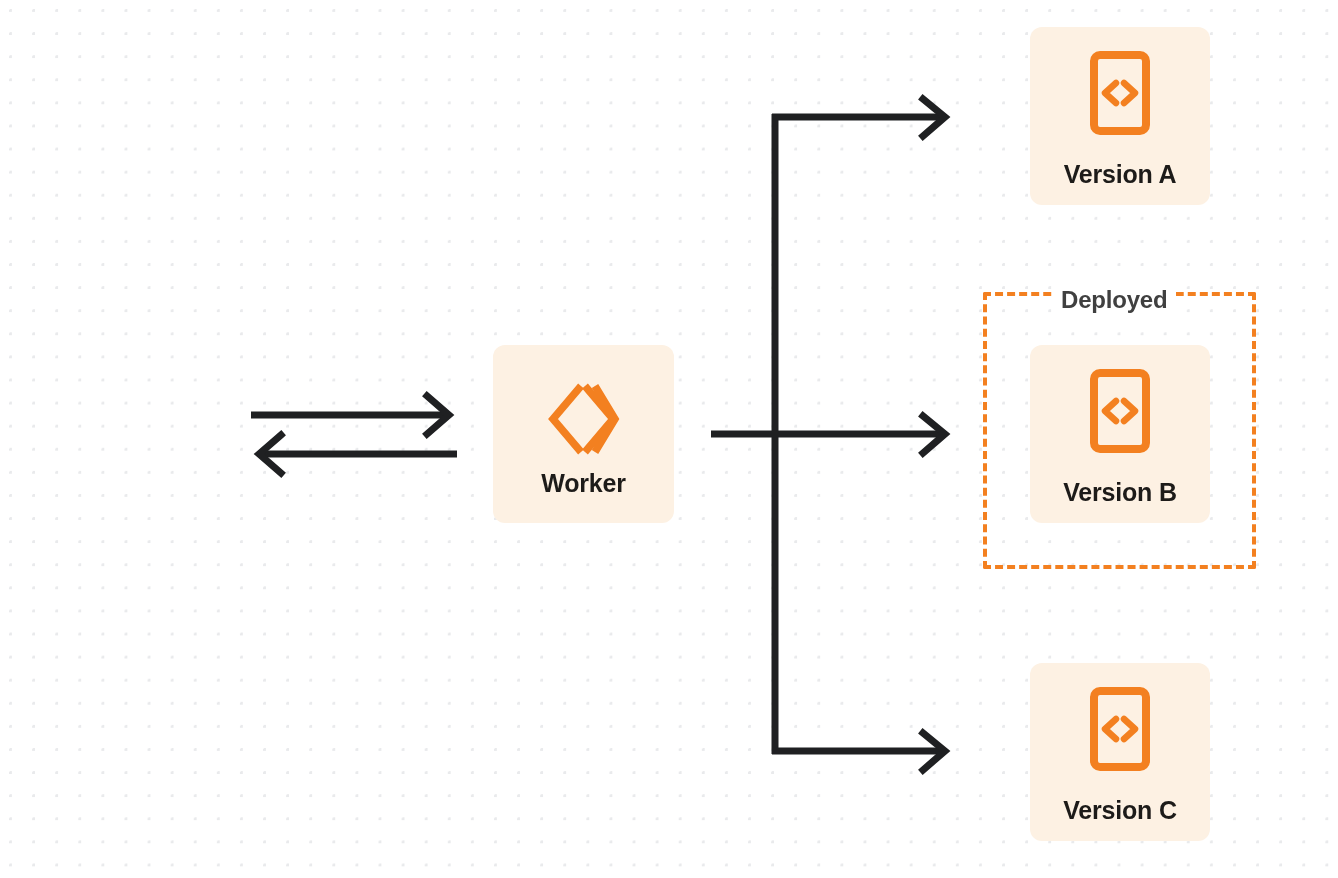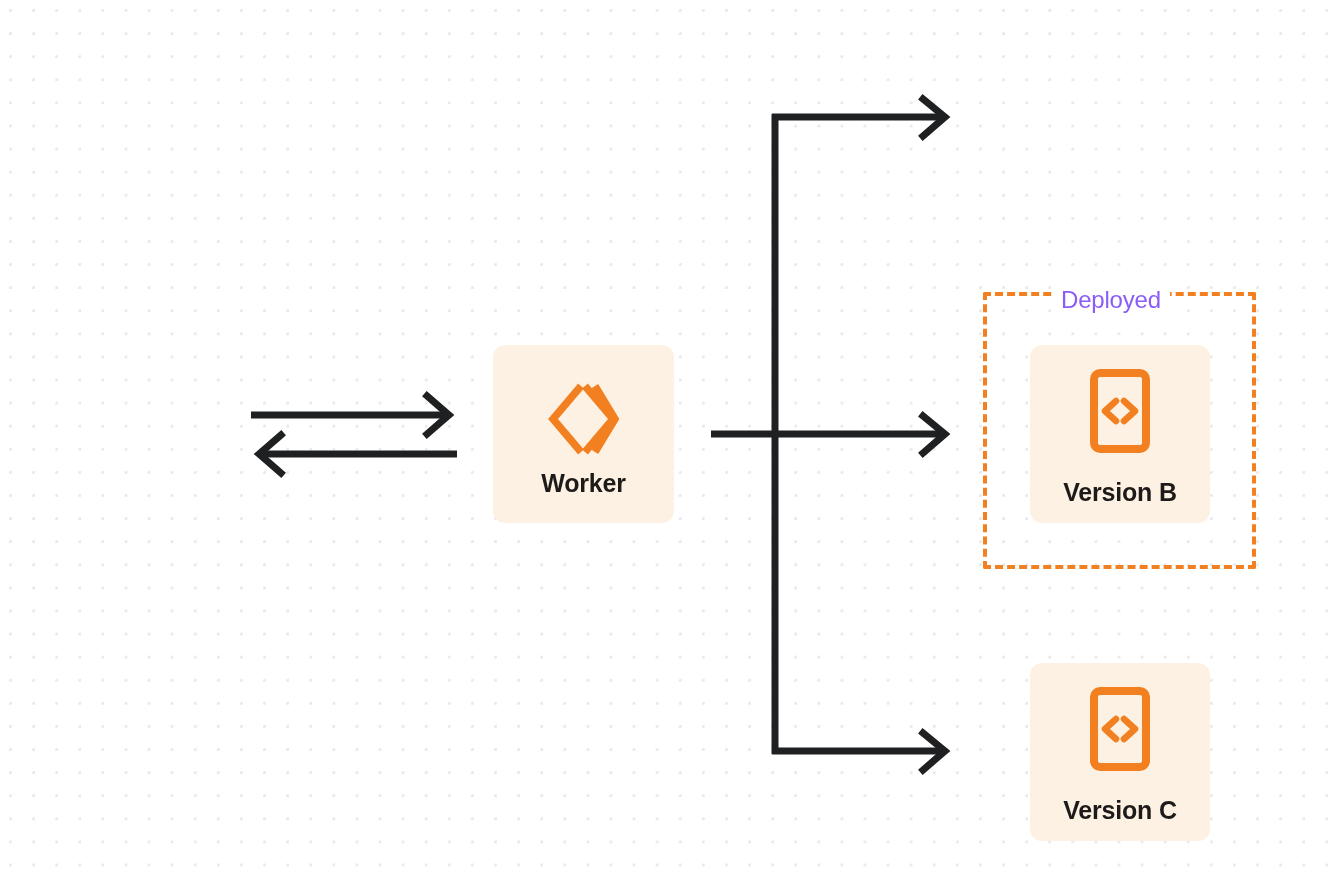--- a/index.html
+++ b/index.html
@@ -81,22 +81,22 @@
     border-radius: 2px;
     box-sizing: border-box;
   }
   #deployed-label {
     position: absolute;
     left: 1052px;
     top: 286px;
     background: #ffffff;
     padding: 0 9px;
     font-size: 24px;
-    font-weight: 400;
-    color: #8b5cf6;
+    font-weight: 700;
+    color: #404040;
     letter-spacing: -0.2px;
     line-height: 28px;
     white-space: nowrap;
   }
 
   
   #connectors {
     position: absolute;
     left: 0; top: 0;
     width: 1338px;
@@ -162,40 +162,52 @@
         <g fill="none" stroke="#f38020" stroke-width="7.5" stroke-linejoin="miter" stroke-linecap="butt">
           <polyline points="36,7 8,40 36,73"></polyline>
           <polyline points="40,7 68,40 40,73"></polyline>
           <polyline points="53,7 73,40 53,73" transform="translate(-3,0)"></polyline>
         </g>
       </svg>
     </span>
     <span class="node-label">Worker</span>
   </div>
 
-
-  <div id="version-b-node" class="node version-node">
+  <div id="version-a-node" class="node version-node">
     <span>
       <svg class="code-icon" width="62" height="86" viewBox="0 0 62 86" aria-hidden="true">
         <rect x="5" y="5" width="52" height="76" rx="6" ry="6" fill="none" stroke="#f38020" stroke-width="8"></rect>
         <g fill="none" stroke="#f38020" stroke-width="6.5" stroke-linecap="round" stroke-linejoin="round">
           <polyline points="27,33 16,43 27,53"></polyline>
           <polyline points="35,33 46,43 35,53"></polyline>
         </g>
       </svg>
     </span>
-    <span class="node-label">Version B</span>
-  </div>
-
-  <div id="version-c-node" class="node version-node">
+    <span class="node-label">Version A</span>
+  </div>
+
+  <div id="version-b-node" class="node version-node">
     <span>
       <svg class="code-icon" width="62" height="86" viewBox="0 0 62 86" aria-hidden="true">
         <rect x="5" y="5" width="52" height="76" rx="6" ry="6" fill="none" stroke="#f38020" stroke-width="8"></rect>
         <g fill="none" stroke="#f38020" stroke-width="6.5" stroke-linecap="round" stroke-linejoin="round">
           <polyline points="27,33 16,43 27,53"></polyline>
           <polyline points="35,33 46,43 35,53"></polyline>
         </g>
       </svg>
     </span>
+    <span class="node-label">Version B</span>
+  </div>
+
+  <div id="version-c-node" class="node version-node">
+    <span>
+      <svg class="code-icon" width="62" height="86" viewBox="0 0 62 86" aria-hidden="true">
+        <rect x="5" y="5" width="52" height="76" rx="6" ry="6" fill="none" stroke="#f38020" stroke-width="8"></rect>
+        <g fill="none" stroke="#f38020" stroke-width="6.5" stroke-linecap="round" stroke-linejoin="round">
+          <polyline points="27,33 16,43 27,53"></polyline>
+          <polyline points="35,33 46,43 35,53"></polyline>
+        </g>
+      </svg>
+    </span>
     <span class="node-label">Version C</span>
   </div>
 
 </div>
 
 </body></html>

